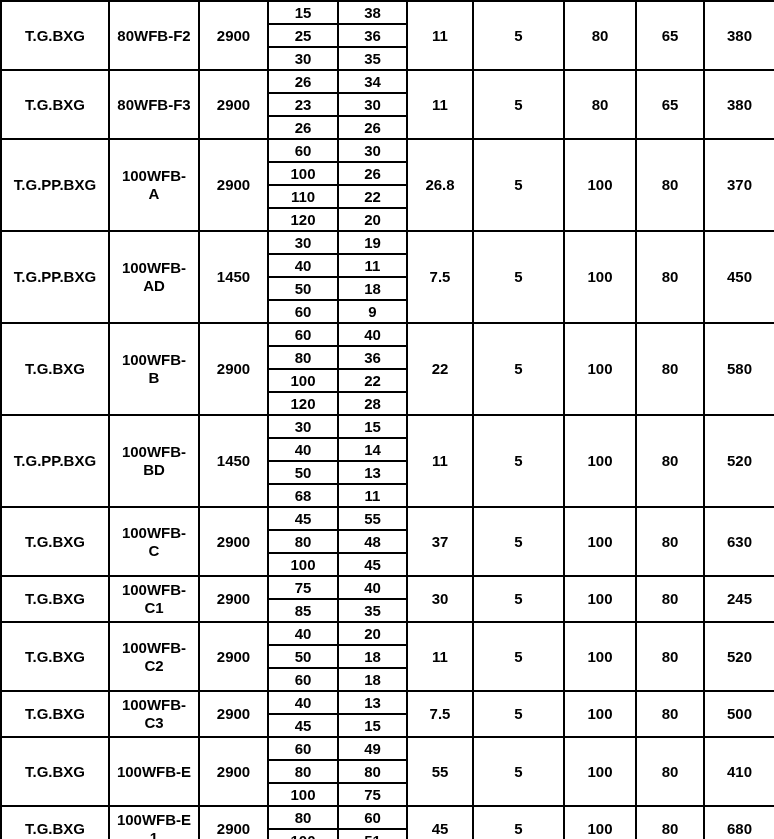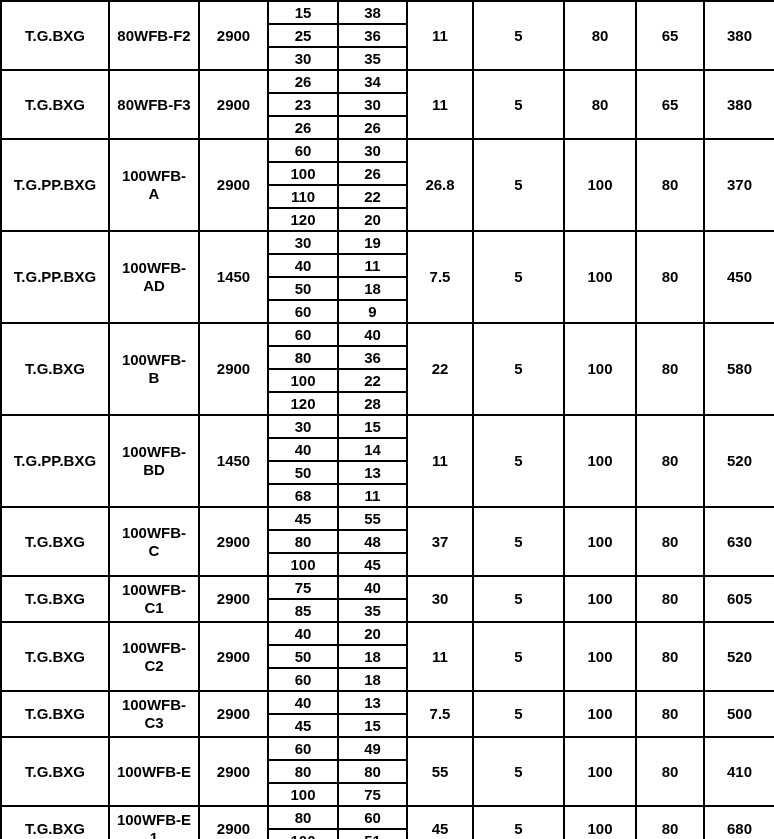--- a/index.html
+++ b/index.html
@@ -221,21 +221,21 @@
           <td rowspan="2">T.G.BXG</td>
           <td rowspan="2">100WFB-
 C1</td>
           <td rowspan="2">2900</td>
           <td>75</td>
           <td>40</td>
           <td rowspan="2">30</td>
           <td rowspan="2">5</td>
           <td rowspan="2">100</td>
           <td rowspan="2">80</td>
-          <td rowspan="2">605</td>
+          <td rowspan="2">245</td>
         </tr>
         <tr>
           <td>85</td>
           <td>35</td>
         </tr>
         <tr>
           <td rowspan="3">T.G.BXG</td>
           <td rowspan="3">100WFB-
 C2</td>
           <td rowspan="3">2900</td>

